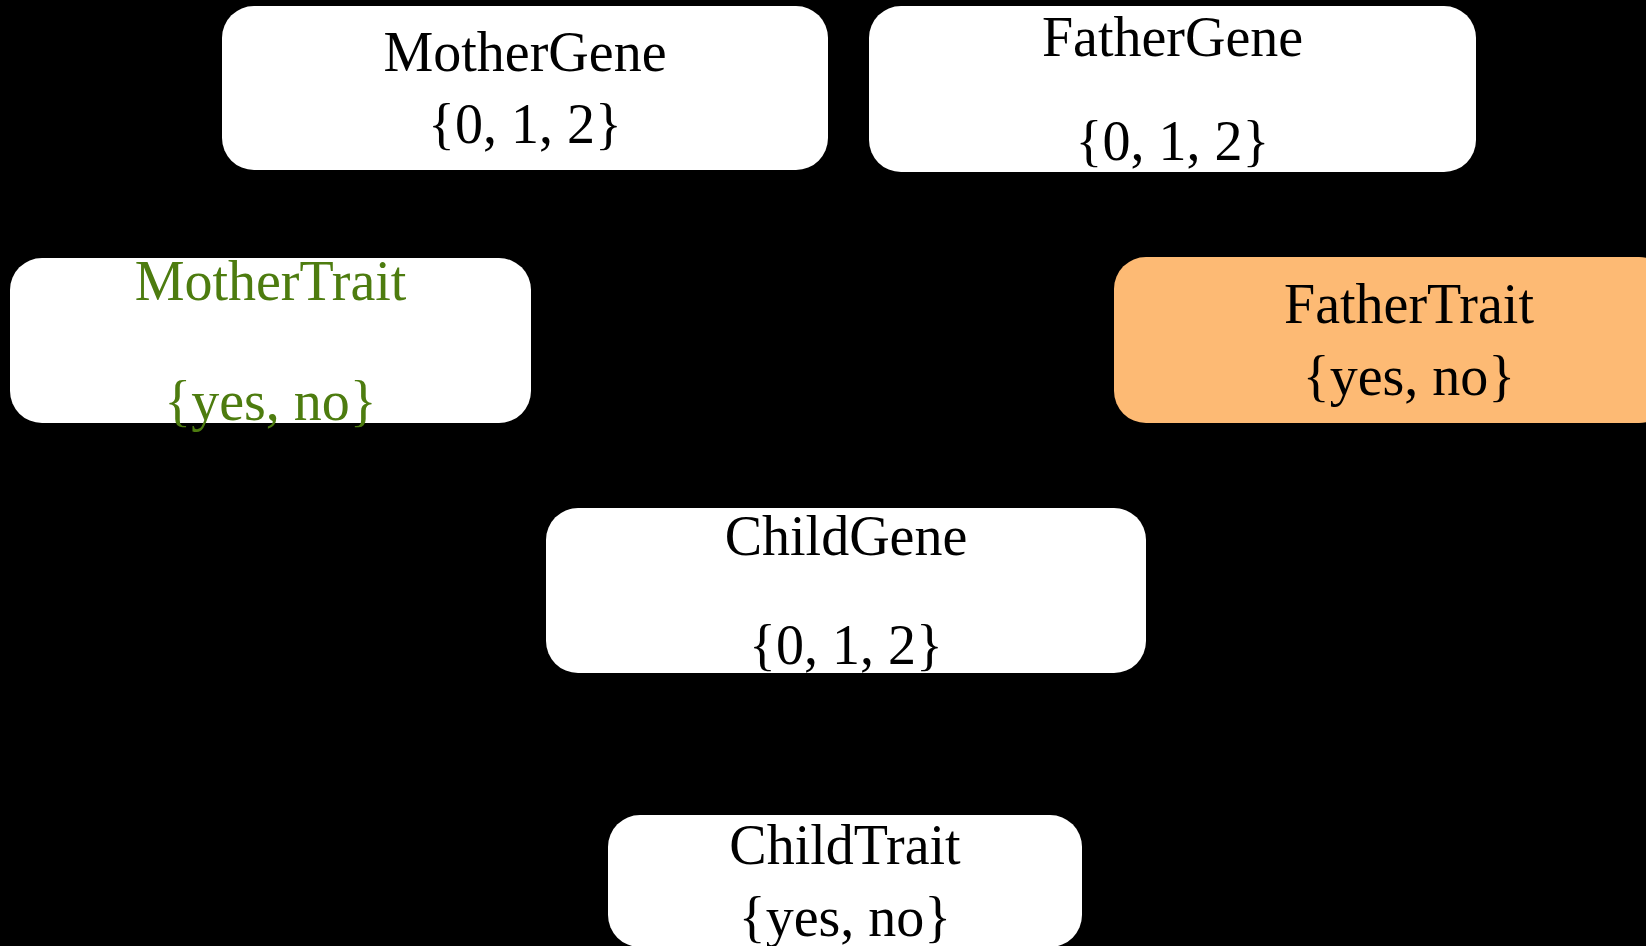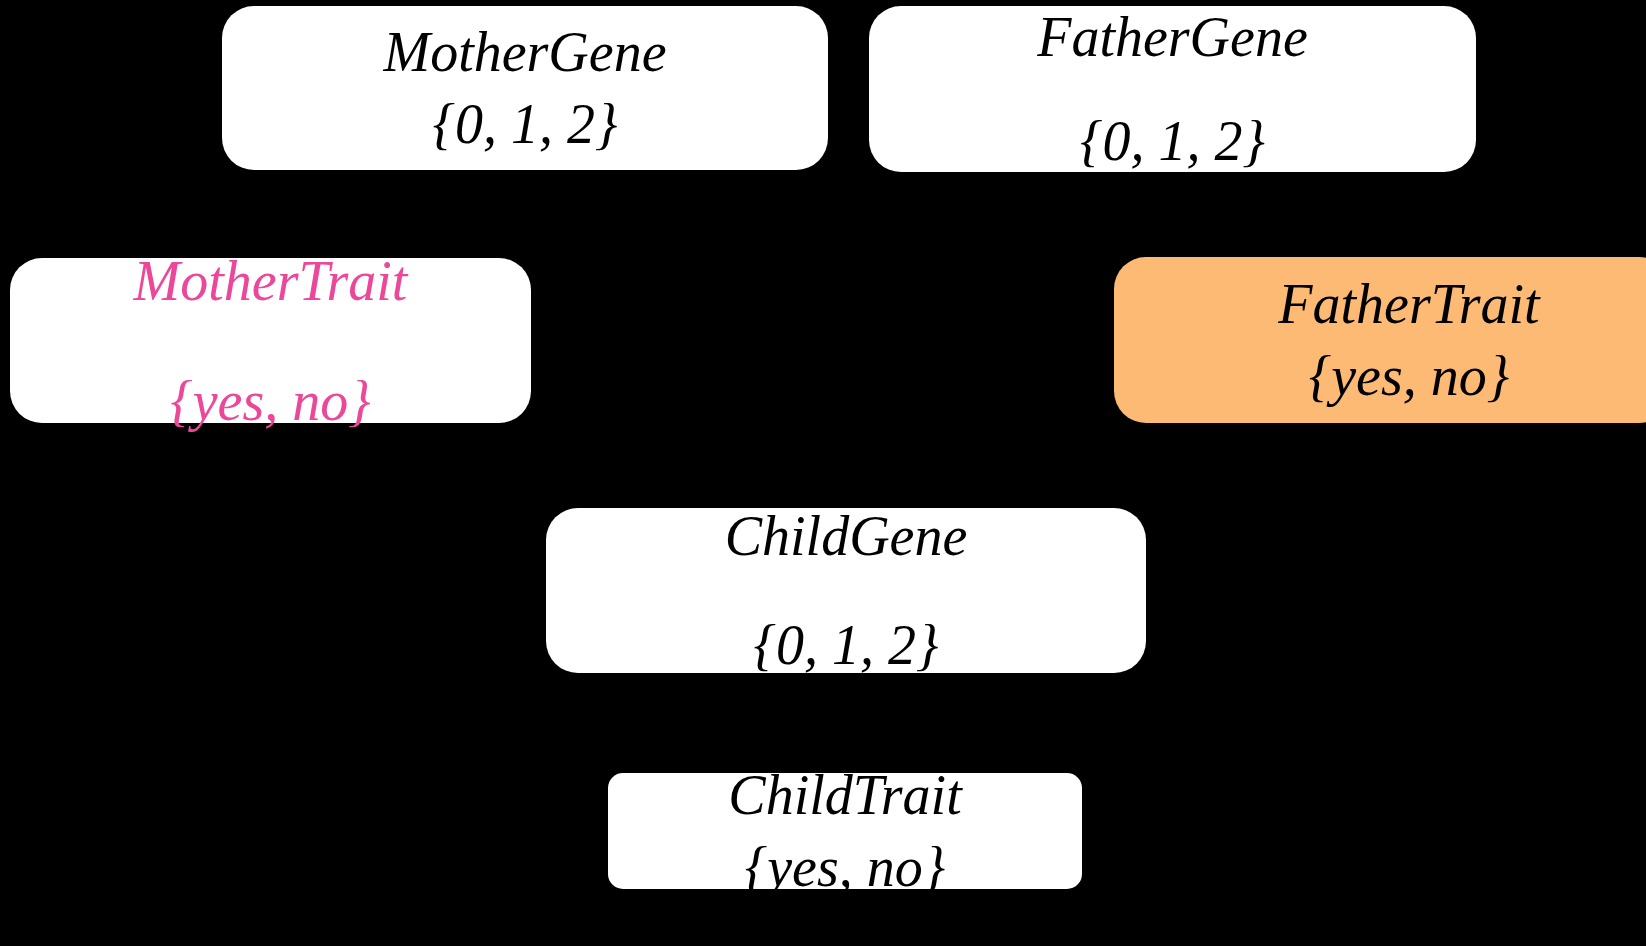--- a/index.html
+++ b/index.html
@@ -21,53 +21,52 @@
   .bn-node {
     position: absolute;
     background: #ffffff;
     border-radius: 32px;
     color: #000000;
     display: flex;
     flex-direction: column;
     align-items: center;
     justify-content: center;
     text-align: center;
-    font-style: italic;
     font-size: 56px;
     line-height: 72px;
     white-space: nowrap;
   }
   .bn-node .node-title,
   .bn-node .node-domain {
     display: block;
   }
   
   .pos-mother-gene  { left: 222px;  top: 6px;   width: 606px; height: 164px; }
   .pos-father-gene  { left: 869px;  top: 6px;   width: 607px; height: 166px; gap: 32px; }
   .pos-mother-trait { left: 10px;   top: 258px; width: 521px; height: 165px; }
   .pos-father-trait { left: 1114px; top: 257px; width: 524px; height: 166px; }
   .pos-child-gene   { left: 546px;  top: 508px; width: 600px; height: 165px; gap: 37px; }
-  .pos-child-trait  { left: 608px;  top: 773px; width: 474px; height: 116px; border-radius: 15px; }
+  .pos-child-trait  { left: 608px;  top: 815px; width: 474px; height: 132px; }
 </style>
 </head>
 <body>
 
 <div class="diagram-canvas" style="background: rgb(0, 0, 0);">
 
   <div class="bn-node pos-mother-gene" style="background: rgb(255, 255, 255); color: rgb(0, 0, 0);">
     <span class="node-title">MotherGene</span>
     <span class="node-domain">{0, 1, 2}</span>
   </div>
 
   <div class="bn-node pos-father-gene" style="background: rgb(255, 255, 255); color: rgb(0, 0, 0);">
     <span class="node-title">FatherGene</span>
     <span class="node-domain">{0, 1, 2}</span>
   </div>
 
-  <div class="bn-node pos-mother-trait" style="background: rgb(255, 255, 255); color: #ec4899; gap: 48px;">
+  <div class="bn-node pos-mother-trait" style="background: rgb(255, 255, 255); color: #4d7c0f; gap: 48px;">
     <span class="node-title">MotherTrait</span>
     <span class="node-domain">{yes, no}</span>
   </div>
 
   <div class="bn-node pos-father-trait" style="background: #fdba74; color: rgb(0, 0, 0); padding-left: 33px;">
     <span class="node-title">FatherTrait</span>
     <span class="node-domain">{yes, no}</span>
   </div>
 
   <div class="bn-node pos-child-gene" style="background: rgb(255, 255, 255); color: rgb(0, 0, 0);">

